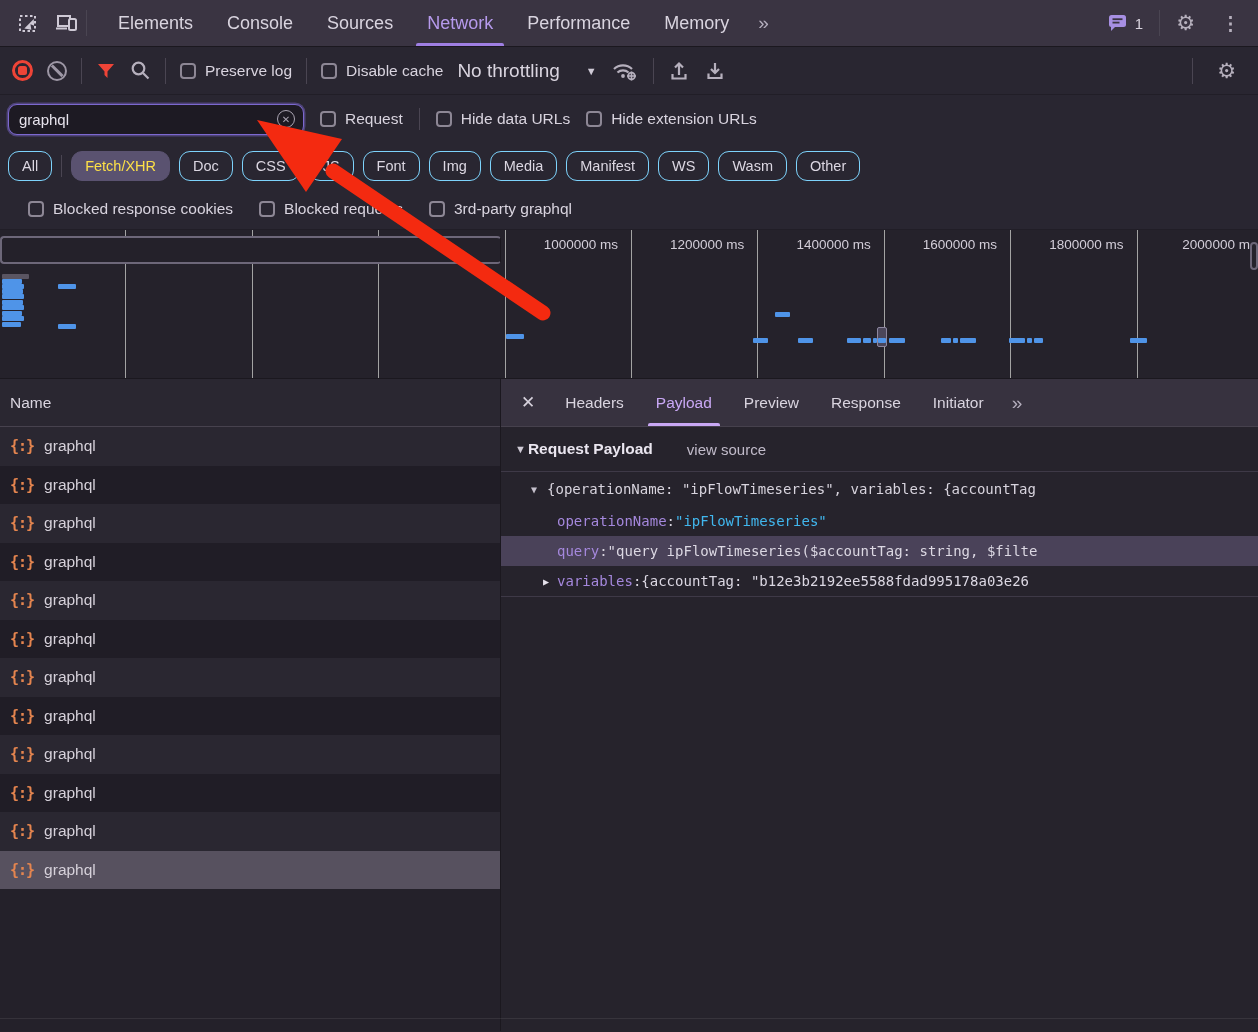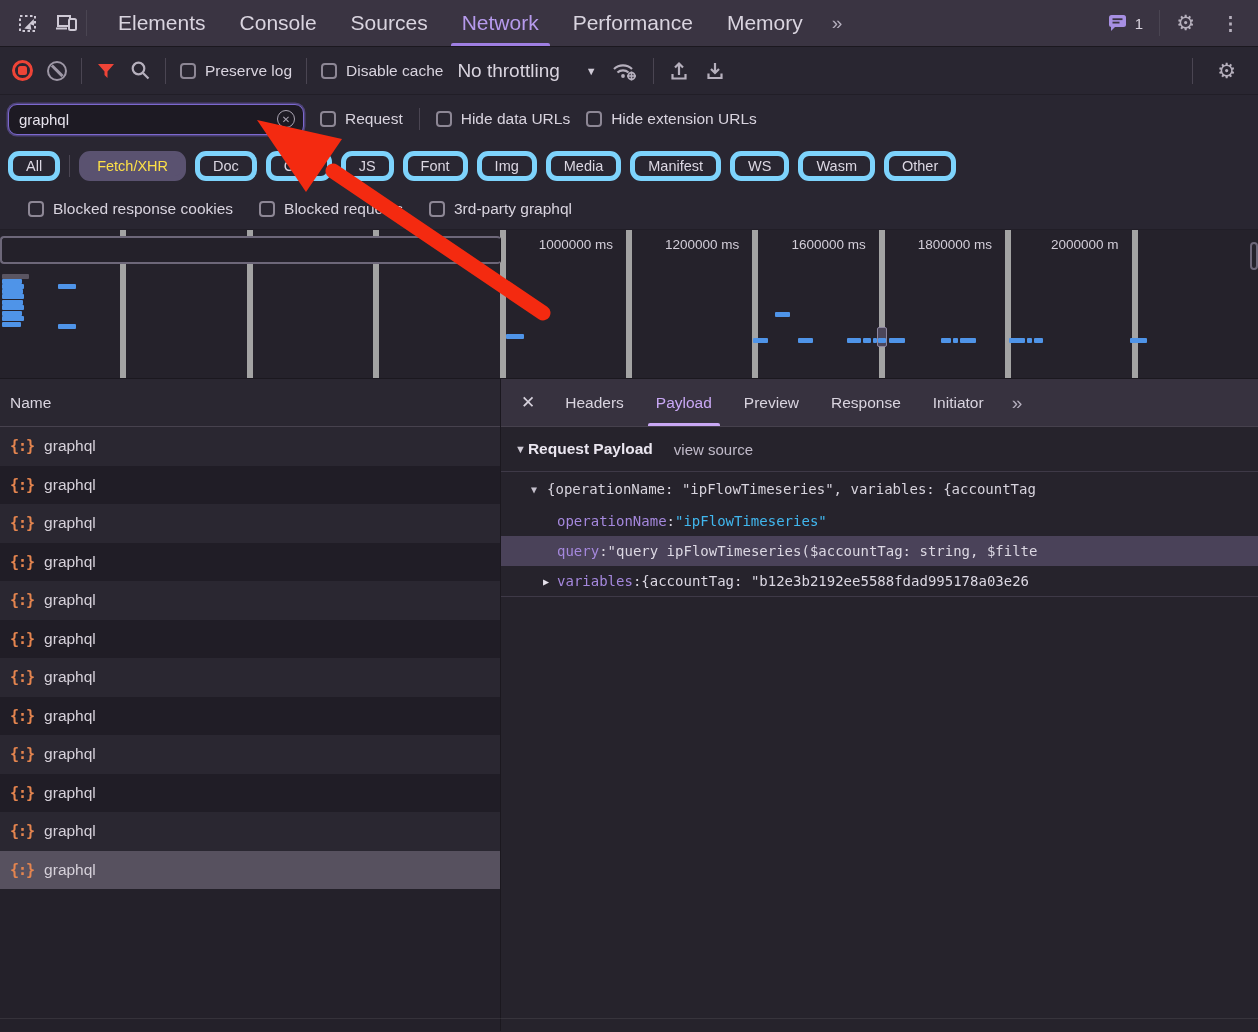--- a/index.html
+++ b/index.html
@@ -15,21 +15,21 @@
        font-family:"Liberation Sans", sans-serif;color:var(--text);position:relative}
   .vsep{width:1px;height:26px;background:#4a4552;flex:0 0 1px}
   .vsep.short{height:22px}
 
   
   .topbar{height:47px;background:var(--bg-top);display:flex;align-items:stretch;
           border-bottom:1px solid var(--border-dark);padding-left:10px}
   .topbar .iconbtn{display:flex;align-items:center;justify-content:center;width:38px;cursor:pointer}
   .topbar .vsep{align-self:center}
   .tabs{display:flex;align-items:stretch;margin-left:14px}
-  .tab{display:flex;align-items:center;padding:16px 17px;font-size:21px;color:var(--text);
+  .tab{display:flex;align-items:center;padding:16px 17px;font-size:18px;color:var(--text);
        position:relative;cursor:pointer;white-space:nowrap}
   .tab.active{color:var(--purple)}
   .tab.active::after{content:"";position:absolute;left:6px;right:6px;bottom:0;height:3px;
        background:var(--underline);border-radius:2px 2px 0 0}
   .chev{display:flex;align-items:center;font-size:19px;color:var(--text-dim);padding:0 12px;cursor:pointer}
   .topbar-right{margin-left:auto;display:flex;align-items:center;gap:6px;padding-right:8px}
   .badge-group{display:flex;align-items:center;gap:7px;padding:0 10px;cursor:pointer}
   .badge-count{font-size:15px;color:var(--text)}
   .glyph{font-size:21px;color:#b6b0bd;line-height:1}
   .dots{font-size:19px;color:#b6b0bd;font-weight:bold;padding:0 10px;cursor:pointer}
@@ -58,32 +58,32 @@
   .filter-input{width:296px;height:31px;background:#1d1a23;border:1px solid #7c68cf;
       box-shadow:0 0 0 1.5px rgba(124,104,207,.45);border-radius:9px;display:flex;align-items:center;
       padding:0 8px 0 10px;gap:8px}
   .filter-input input{flex:1;background:transparent;border:none;outline:none;color:#e6e2ec;
       font-size:15px;font-family:"Liberation Sans",sans-serif}
   .clearbtn{width:18px;height:18px;border:1.5px solid #a9a3b1;border-radius:50%;color:#a9a3b1;
       font-size:10px;display:flex;align-items:center;justify-content:center;cursor:pointer;flex:0 0 18px}
 
   
   .chiprow{height:45px;background:var(--bg-tool);display:flex;align-items:center;gap:9px;padding:0 8px}
-  .chip{height:30px;display:flex;align-items:center;padding:0 13px;border:5px solid #7dd3fc;
+  .chip{height:30px;display:flex;align-items:center;padding:0 13px;border:1px solid #7dd3fc;
       border-radius:11px;font-size:14.5px;color:#dcd7e2;cursor:pointer;white-space:nowrap}
   .chip.active{background:var(--chip-sel);border-color:var(--chip-sel);color:#fde047}
 
   
   .checkrow{height:42px;background:var(--bg-tool);display:flex;align-items:center;gap:26px;padding:0 28px;
       border-bottom:1px solid #211e27}
 
   
   .overview{height:149px;background:var(--bg-overview);position:relative;display:flex;
       border-bottom:1px solid var(--border-dark);overflow:hidden}
-  .ov-col{width:126.4px;flex:0 0 126.4px;border-right:6px solid #a3a3a3;padding:7px 13px 0 0;
+  .ov-col{width:126.4px;flex:0 0 126.4px;border-right:1px solid #a3a3a3;padding:7px 13px 0 0;
       text-align:right;font-size:13.5px;color:#d3ced9;white-space:nowrap;overflow:hidden}
   .ov-marks{position:absolute;inset:0;pointer-events:none}
   .mark{position:absolute;height:5px;border-radius:1px;background:var(--blue)}
   .mark.muted{background:#5a5562}
   .mark.sel{background:#4b465a;border:1px solid #8d87a0;border-radius:2px}
   .ov-handle{position:absolute;width:8px;height:28px;border-radius:4px;background:#d7d2df;
       border:2px solid #6d6779;top:6px;cursor:ew-resize}
   .ov-handle.left{left:0}.ov-handle.right{right:0;top:12px}
 
   
@@ -109,21 +109,21 @@
   .dtab.active{color:#c9a8f5}
   .dtab.active::after{content:"";position:absolute;left:8px;right:8px;bottom:0;height:3px;
       background:#c9a8f5;border-radius:2px 2px 0 0}
 
   
   .payload{flex:1;font-family:"DejaVu Sans Mono",monospace;font-size:14px;overflow:hidden}
   .pl-title{display:flex;align-items:center;height:44px;padding-left:14px;
       font-family:"Liberation Sans",sans-serif}
   .pl-title .tri{font-size:11px;color:#cfcad6;margin-right:2px}
   .pl-title .t{font-size:15.5px;font-weight:bold;color:#eae6f0}
-  .pl-title .vs{font-size:15px;color:#c0bac9;margin-left:21px;cursor:pointer}
+  .pl-title .vs{font-size:15px;color:#c0bac9;margin-left:34px;cursor:pointer}
   .divider{height:1px;background:var(--line)}
   .pl-preview{display:flex;align-items:center;height:34px;padding-left:30px;white-space:nowrap;
       color:#d8d4de;overflow:hidden}
   .pl-preview .tri{font-size:10px;color:#c5c0cc;margin-right:10px}
   .pl-row{display:flex;align-items:center;height:30px;padding-left:56px;white-space:nowrap;overflow:hidden}
   .pl-row.expandable{padding-left:42px}
   .pl-row .tri{font-size:10px;color:#e6e2ec;margin-right:8px}
   .pl-row.hl{background:var(--hl)}
   .k{color:var(--key)}
   .colon{color:#d8d4de}
@@ -290,20 +290,21 @@
   </div>
 
 <div class="overview">
   <div style="display:flex" id="ov-cols">
       <div class="ov-col">200000 ms</div>
       <div class="ov-col">400000 ms</div>
       <div class="ov-col">600000 ms</div>
       <div class="ov-col">800000 ms</div>
       <div class="ov-col">1000000 ms</div>
       <div class="ov-col">1200000 ms</div>
+      <div class="ov-col">1400000 ms</div>
       <div class="ov-col">1600000 ms</div>
       <div class="ov-col">1800000 ms</div>
       <div class="ov-col">2000000 m</div>
     </div>
   <div class="ov-marks" id="ov-marks">
       <div class="mark muted" style="left: 2px; top: 44px; width: 27px;"></div>
       <div class="mark" style="left: 2px; top: 49px; width: 20px;"></div>
       <div class="mark" style="left: 2px; top: 54px; width: 22px;"></div>
       <div class="mark" style="left: 2px; top: 59px; width: 21px;"></div>
       <div class="mark" style="left: 2px; top: 64px; width: 22px;"></div>

